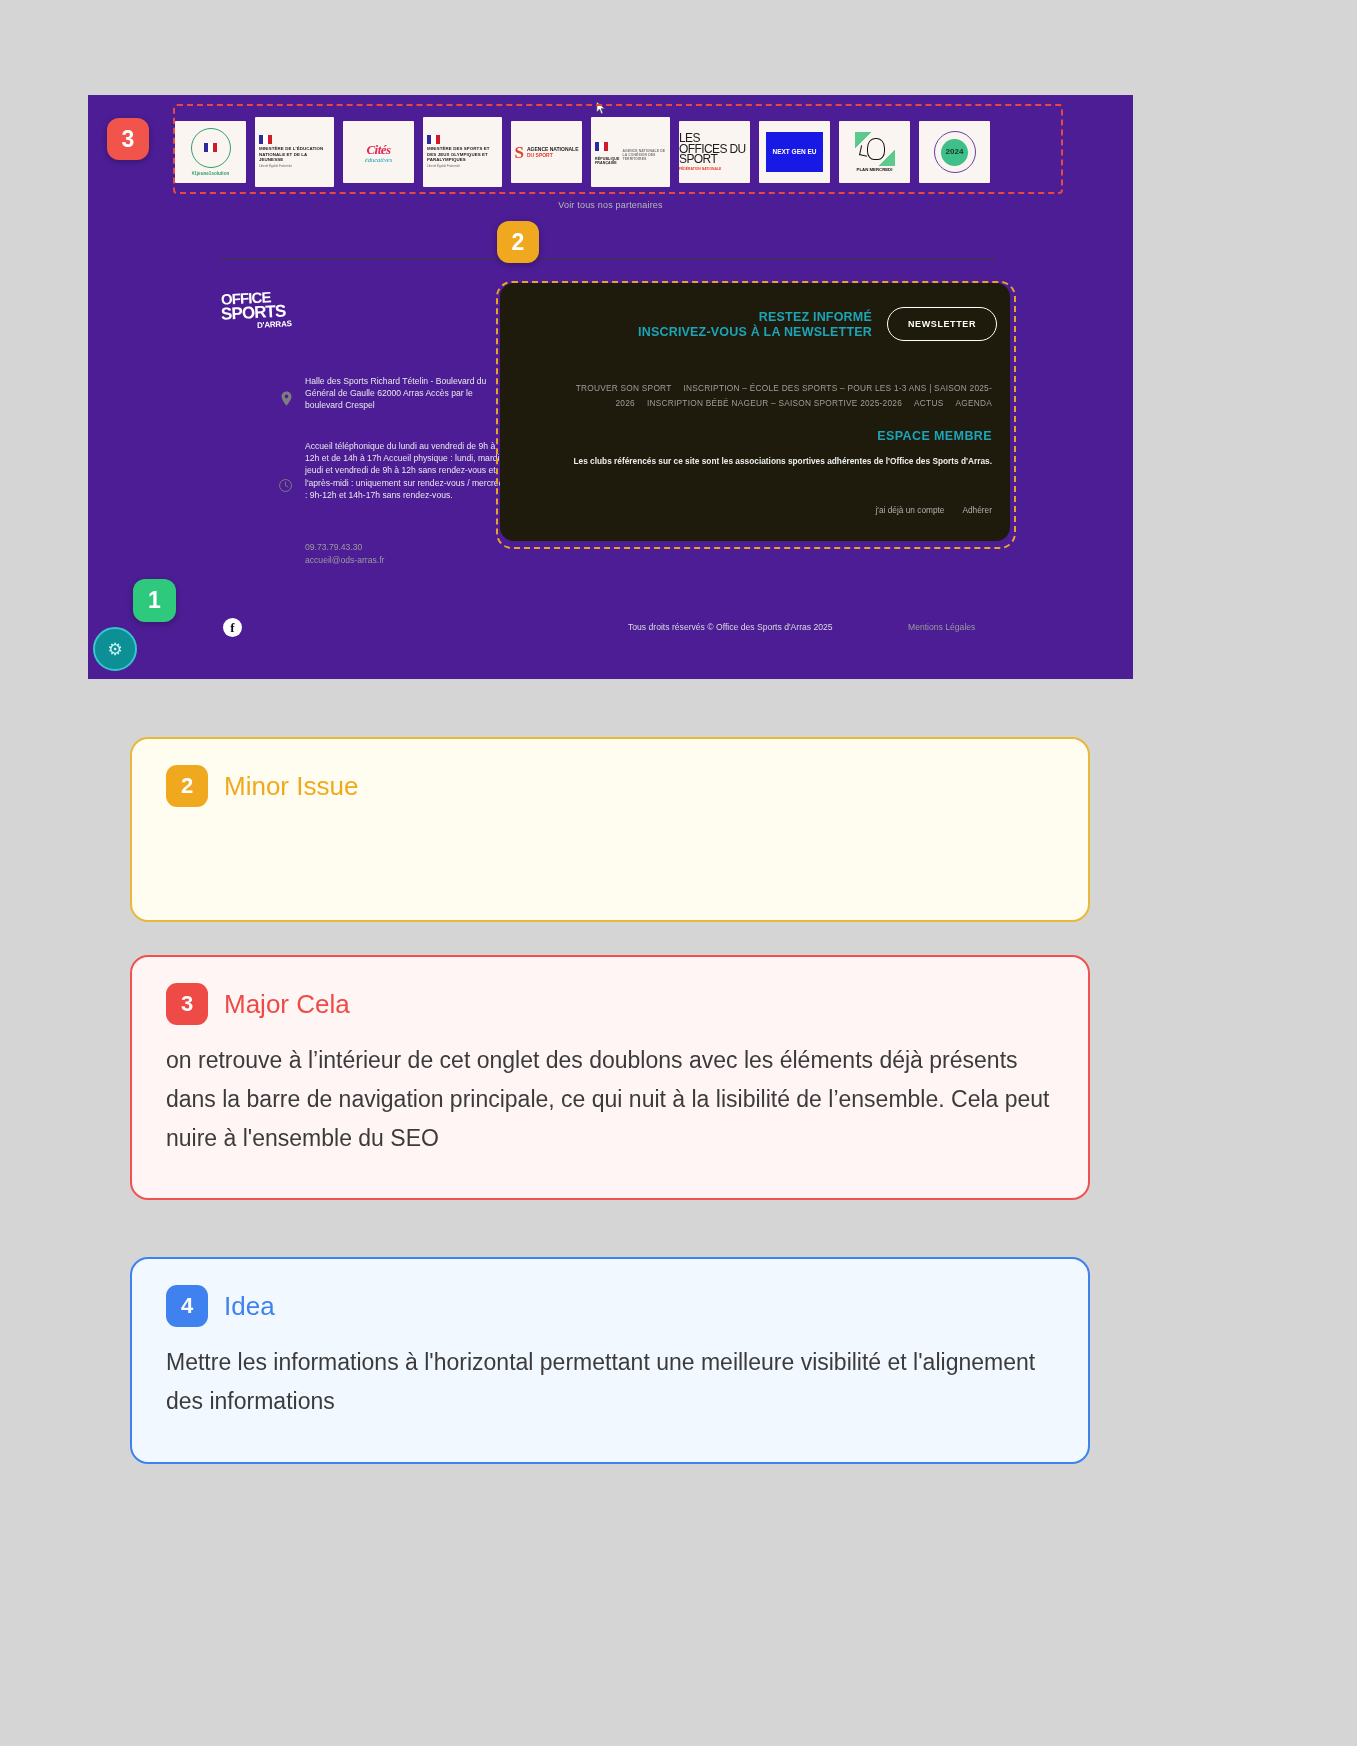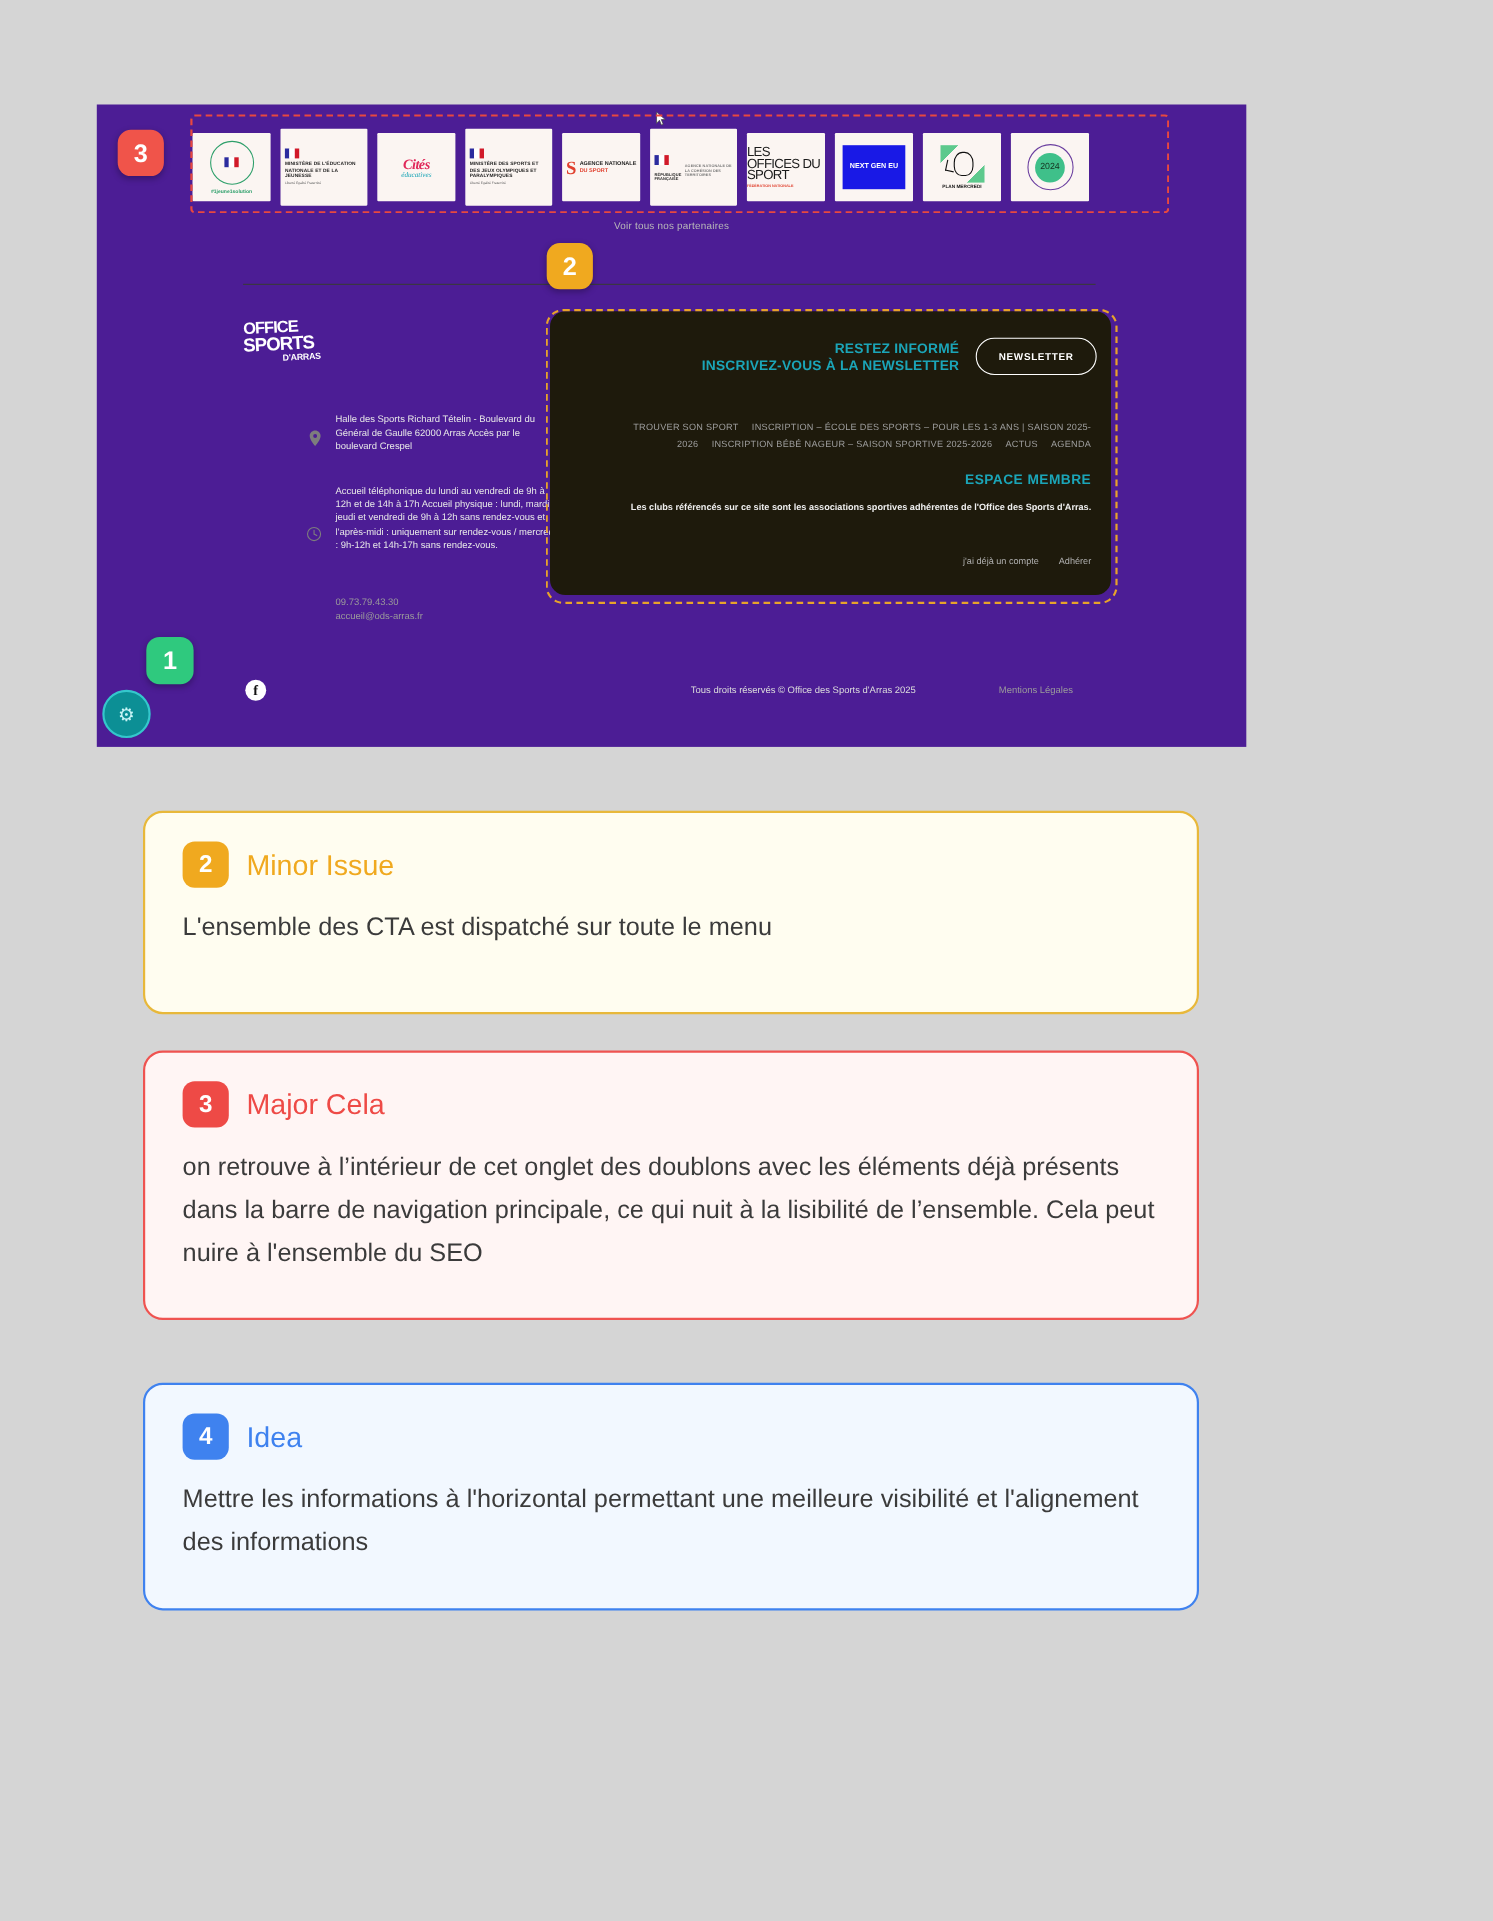--- a/index.html
+++ b/index.html
@@ -56,21 +56,21 @@
      linear-gradient(315deg,#5dc98d 0 22%,transparent 22%);
      position:relative;}
   .pm-art:after{content:"";position:absolute;left:12px;top:6px;width:16px;height:20px;border:1.3px solid #111;border-radius:45% 45% 40% 40%;}
   .pm-art:before{content:"";position:absolute;left:5px;top:14px;width:7px;height:9px;border-left:1.3px solid #111;border-bottom:1.3px solid #111;transform:rotate(12deg);}
   .pm-txt{font-size:4.3px;font-weight:800;color:#111;line-height:1.25;text-align:center;margin-top:1px;}
   .y2024{
     width:40px;height:40px;border-radius:50%;border:1.2px solid #6b3fa0;
     display:flex;align-items:center;justify-content:center;position:relative;
   }
   .y2024 .inner{width:27px;height:27px;border-radius:50%;background:#3fc08a;color:#15321f;
-    display:flex;align-items:center;justify-content:center;font-size:8px;font-weight:400;line-height:.95;}
+    display:flex;align-items:center;justify-content:center;font-size:8px;font-weight:700;line-height:.95;}
   .voir-part{
     position:absolute;left:0;right:0;top:105px;text-align:center;
     color:#b9b9b9;font-size:9px;letter-spacing:.2px;
   }
   .hr-line{position:absolute;left:133px;top:163px;width:775px;height:1px;background:#3a3a3a;}
   
   .ods-footer{position:absolute;left:133px;top:196px;}
   .ods-f1{font-size:15px;font-weight:800;color:#fff;letter-spacing:-.9px;line-height:.9;transform:rotate(-3deg);}
   .ods-f2{font-size:17px;font-weight:800;color:#fff;letter-spacing:-.9px;line-height:.9;transform:rotate(-3deg);}
   .ods-f3{font-size:8px;font-weight:800;color:#fff;letter-spacing:-.2px;margin-left:36px;transform:rotate(-3deg);}
@@ -316,21 +316,20 @@
 <div class="badge" id="badge3">3</div>
 <div class="badge" id="badge2">2</div>
 <div class="badge" id="badge1">1</div>
 <div class="widget-ball">⚙</div>
 
 <div class="card" id="card-minor">
   <div class="card-head">
     <div class="card-badge">2</div>
     <div class="card-title">Minor Issue</div>
   </div>
-  <div class="card-body">L'ensemble des CTA est dispatché sur toute le menu</div>
 </div>
 
 <div class="card" id="card-major">
   <div class="card-head">
     <div class="card-badge">3</div>
     <div class="card-title">Major Cela</div>
   </div>
   <div class="card-body">on retrouve à l’intérieur de cet onglet des doublons avec les éléments déjà présents dans la barre de navigation principale, ce qui nuit à la lisibilité de l’ensemble. Cela peut nuire à l'ensemble du SEO</div>
 </div>
 

